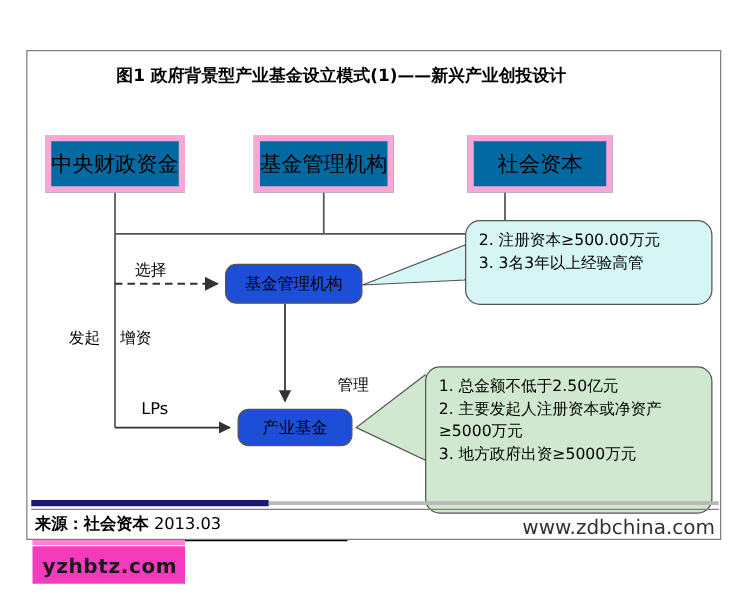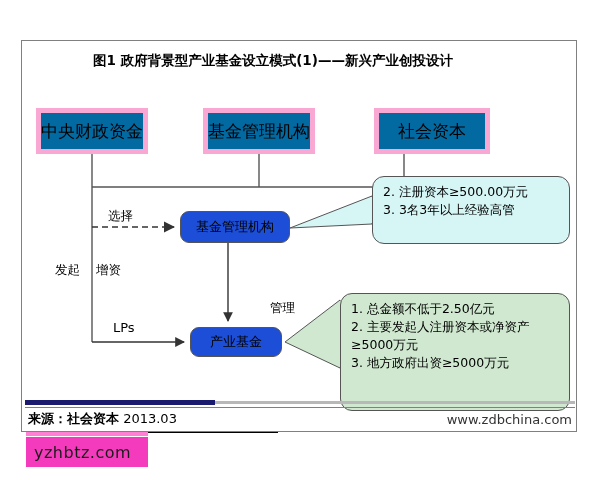--- a/index.html
+++ b/index.html
@@ -158,38 +158,39 @@
     position: absolute;
     left: 28px; top: 410px;
     font-size: 13px;
     color: #000000;
     white-space: nowrap;
   }
   #footer-source .src-label { font-weight: bold; }
   #footer-url {
     position: absolute;
     right: 28px; top: 412px;
-    font-size: 13px;
+    font-size: 16px;
     color: #333333;
     white-space: nowrap;
   }
 
   
   #watermark {
     position: absolute;
     left: 26px; top: 437px;
     width: 122px; height: 30px;
     background: #f53bbd;
     display: flex;
     align-items: center;
     padding-left: 8px;
     box-sizing: border-box;
     font-size: 16px;
     color: #1a1a1a;
     letter-spacing: 0.5px;
+    font-weight: bold;
   }
   #watermark-topstripe {
     position: absolute;
     left: 26px; top: 432px;
     width: 122px; height: 4px;
     background: #ff7fd4;
   }
   #watermark-underline {
     position: absolute;
     left: 148px; top: 432px;

